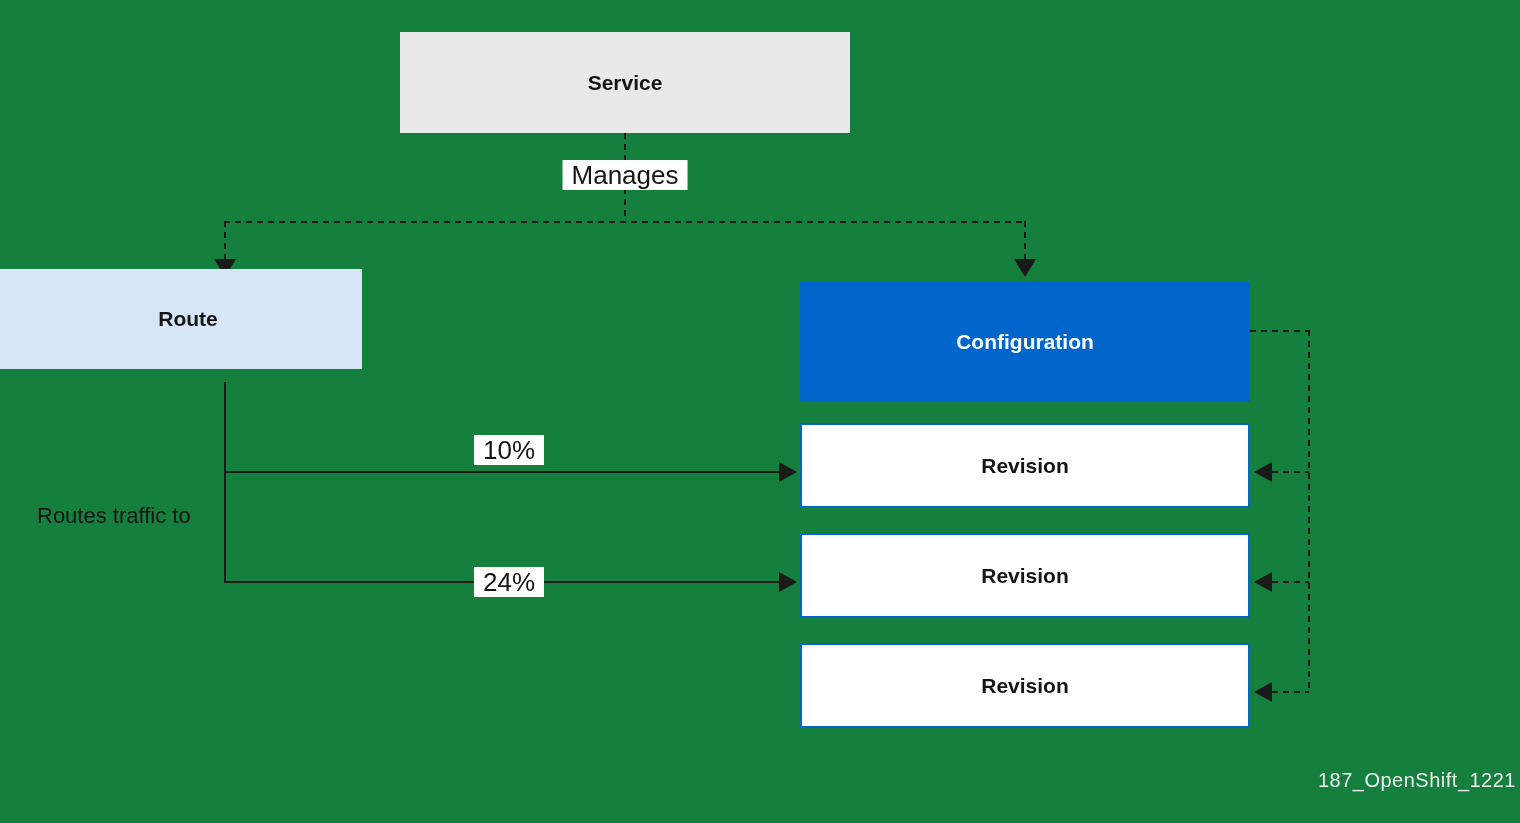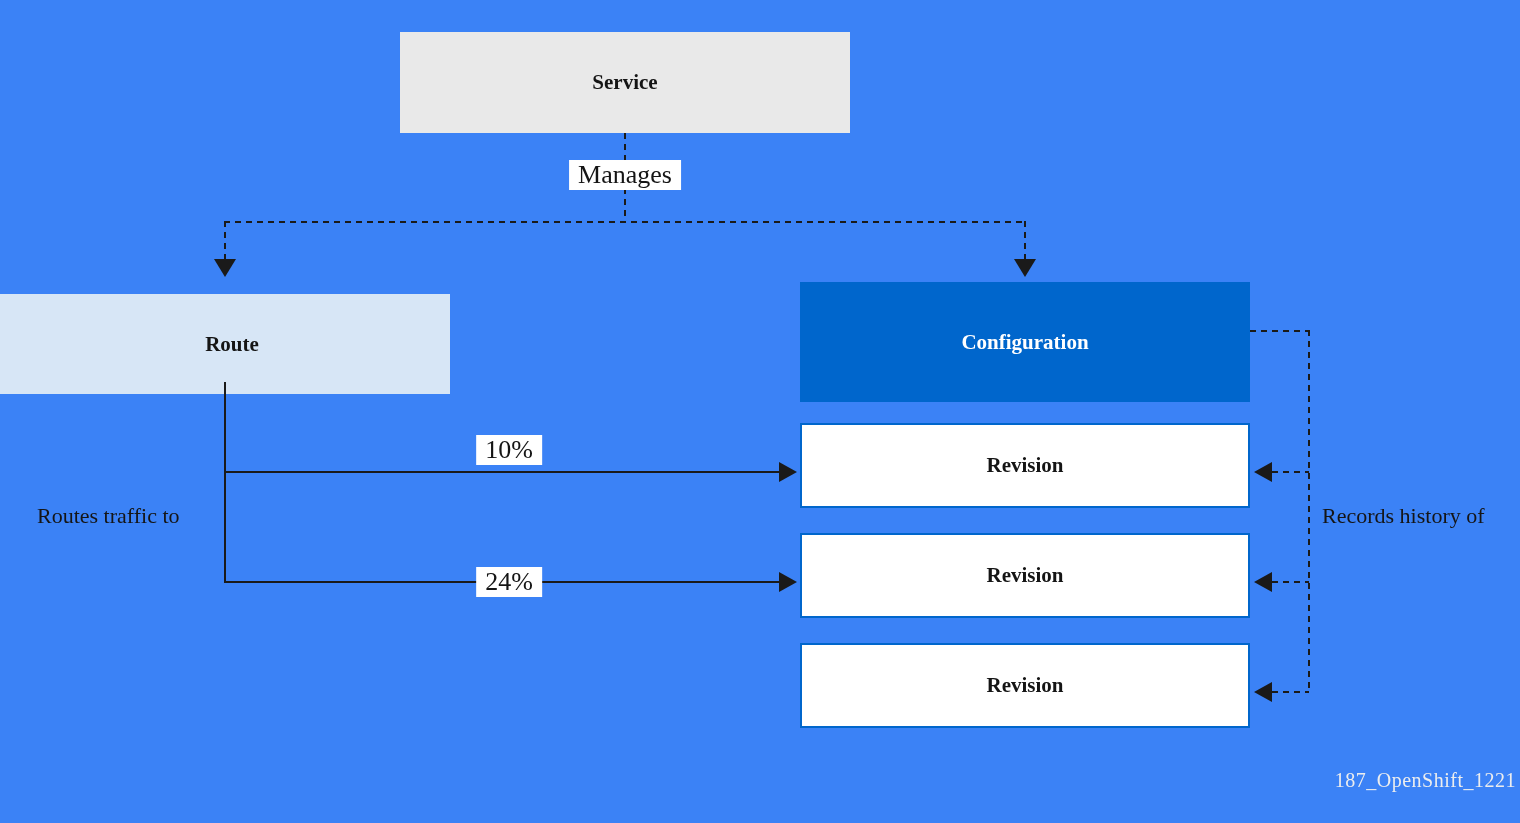--- a/index.html
+++ b/index.html
@@ -9,33 +9,33 @@
     --revision-border:#0066cc;
     --line:#1a1a1a;
     --text-dark:#151515;
     --text-light:#ffffff;
     --watermark:#ecedee;
   }
   html,body{margin:0;padding:0;background:#ffffff;}
   .canvas{
     position:relative;
     width:1520px;height:823px;
-    background:#3b82f6;
-    font-family:Liberation Serif, serif;
+    background:#15803d;
+    font-family:Liberation Sans, sans-serif;
     overflow:hidden;
   }
   .node{
     position:absolute;
     display:flex;align-items:center;justify-content:center;
     font-size:21px;font-weight:bold;
     color:var(--text-dark);
     box-sizing:border-box;
   }
   .node-service{left:400px;top:32px;width:450px;height:101px;background:var(--service-bg);}
-  .node-route{left:0;top:294px;width:450px;height:100px;background:var(--route-bg);padding-left:14px;}
+  .node-route{left:0;top:269px;width:362px;height:100px;background:var(--route-bg);padding-left:14px;}
   .node-configuration{left:800px;top:282px;width:450px;height:120px;background:var(--configuration-bg);color:var(--text-light);}
   .node-revision{left:800px;width:450px;height:85px;background:#ffffff;border:2px solid var(--revision-border);}
   .rev1{top:423px;}
   .rev2{top:533px;}
   .rev3{top:643px;}
 
   .hline{position:absolute;height:2px;background:var(--line);}
   .vline{position:absolute;width:2px;background:var(--line);}
   .hdash{position:absolute;height:2px;background:repeating-linear-gradient(to right,var(--line) 0 6px,transparent 6px 11px);}
   .vdash{position:absolute;width:2px;background:repeating-linear-gradient(to bottom,var(--line) 0 6px,transparent 6px 11px);}
@@ -119,17 +119,16 @@
 
   <div class="hdash" style="left:1272px;top:471px;width:37px;"></div>
   <div class="arrow-left" style="left:1254px;top:462px;"></div>
 
   <div class="hdash" style="left:1272px;top:581px;width:37px;"></div>
   <div class="arrow-left" style="left:1254px;top:572px;"></div>
 
   <div class="hdash" style="left:1272px;top:691px;width:37px;"></div>
   <div class="arrow-left" style="left:1254px;top:682px;"></div>
 
-  <div class="side-label" style="left:1322px;top:501px;">Records history of</div>
 
   <div class="watermark">187_OpenShift_1221</div>
 
 </div>
 
 </body></html>

